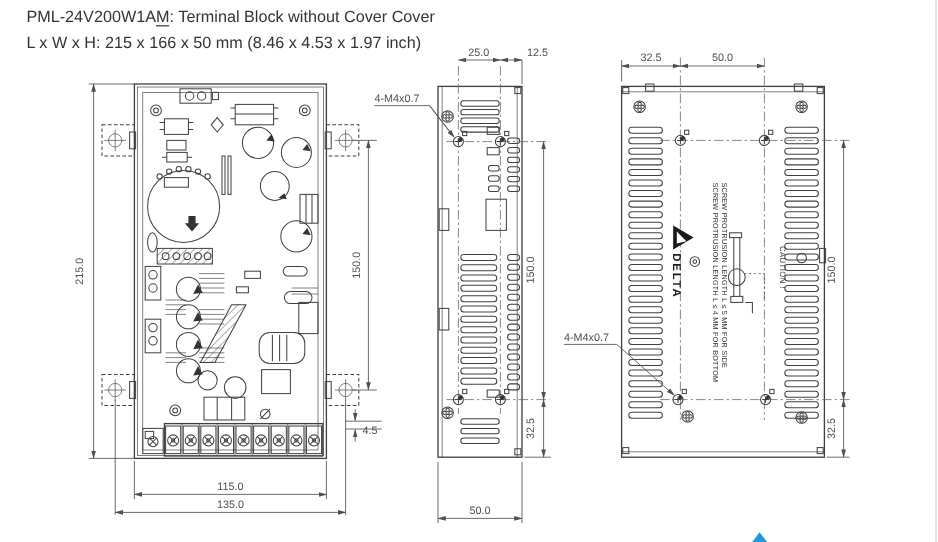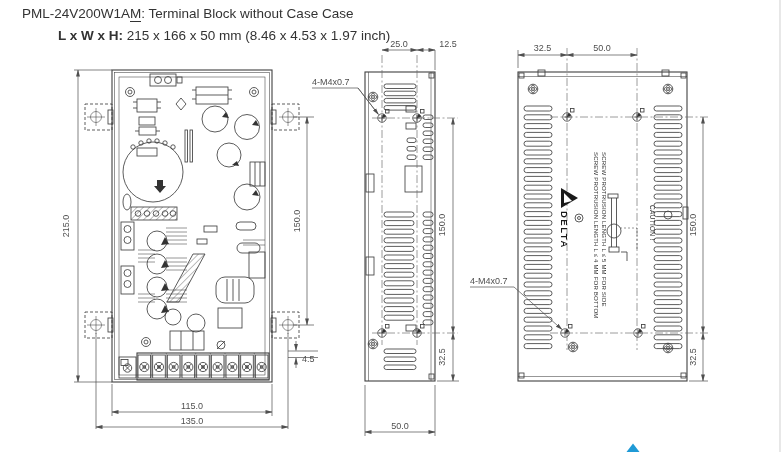--- a/index.html
+++ b/index.html
@@ -1,40 +1,40 @@
 <!DOCTYPE html>
 <html><head>
 <meta charset="utf-8">
 <style>
   html,body{margin:0;padding:0;}
   body{width:782px;height:452px;background:#fff;position:relative;overflow:hidden;
        font-family:"Liberation Sans",sans-serif;}
   .hdr{position:absolute;left:22px;top:6px;font-size:13.5px;color:#333;white-space:nowrap;}
   .hdr2{position:absolute;left:22px;top:28px;font-size:13.5px;color:#333;white-space:nowrap;}
-  .b{font-weight:bold;margin-left:36px;}
+  .b{font-weight:normal;}
   .uline{border-bottom:1.4px solid #333;}
   #drawing{position:absolute;left:0;top:0;}
   svg text{font-family:"Liberation Sans",sans-serif;}
   .dimtxt{font-size:9px;fill:#4f4f4f;}
   .note{font-size:6px;fill:#333;letter-spacing:.2px;}
   .caution{font-size:6.5px;fill:#333;letter-spacing:.3px;}
   .brand{font-size:9.5px;font-weight:bold;fill:#1a1a1a;letter-spacing:1.5px;}
   .ln{stroke:#404040;fill:none;stroke-width:.85;}
   .ln2{stroke:#404040;fill:none;stroke-width:1.1;}
   .thin{stroke:#404040;fill:none;stroke-width:.55;}
   .dim{stroke:#4f4f4f;fill:none;stroke-width:.7;}
   .cl{stroke:#666;fill:none;stroke-width:.65;stroke-dasharray:8 2.5 2 2.5;}
   .dash{stroke-dasharray:3 2;}
   .fb{fill:#333;stroke:none;}
   .pageline{stroke:#d8d8d8;stroke-width:1.2;}
 </style>
 </head>
 <body>
 
-<div class="hdr"><span>PML-24V200W1A</span><span class="uline">M</span><span>: Terminal Block without Case Case</span></div>
+<div class="hdr"><span>PML-24V200W1A</span><span class="uline">M</span><span>: Terminal Block without Cover Cover</span></div>
 <div class="hdr2"><span class="b">L x W x H:</span><span> 215 x 166 x 50 mm (8.46 x 4.53 x 1.97 inch)</span></div>
 
 <svg id="drawing" width="782" height="452" viewBox="0 0 782 452" xmlns="http://www.w3.org/2000/svg">
   <defs>
     <marker id="arr" viewBox="0 0 10 8" refX="9.3" refY="4" markerWidth="10" markerHeight="8" orient="auto-start-reverse">
       <path d="M0,1.2 L10,4 L0,6.8 Z" fill="#4f4f4f"></path>
     </marker>
     <pattern id="hatch" width="4.5" height="4.5" patternUnits="userSpaceOnUse" patternTransform="rotate(45)">
       <line x1="0" y1="0" x2="0" y2="4.5" stroke="#404040" stroke-width=".7"></line>
     </pattern>

